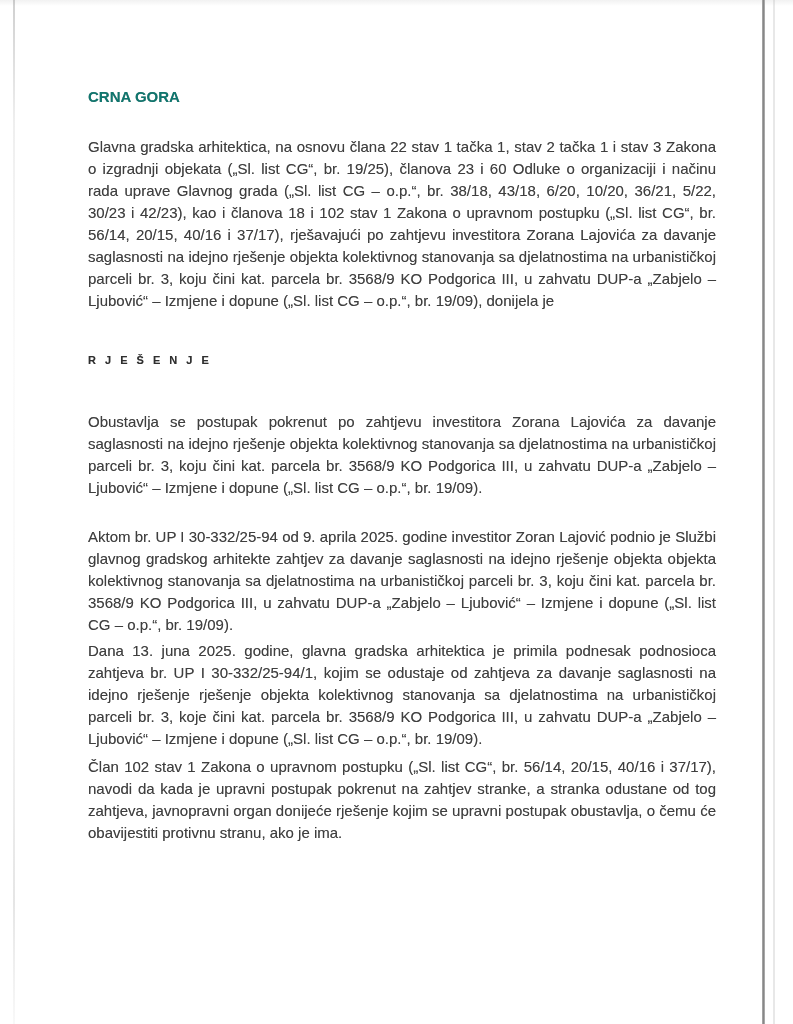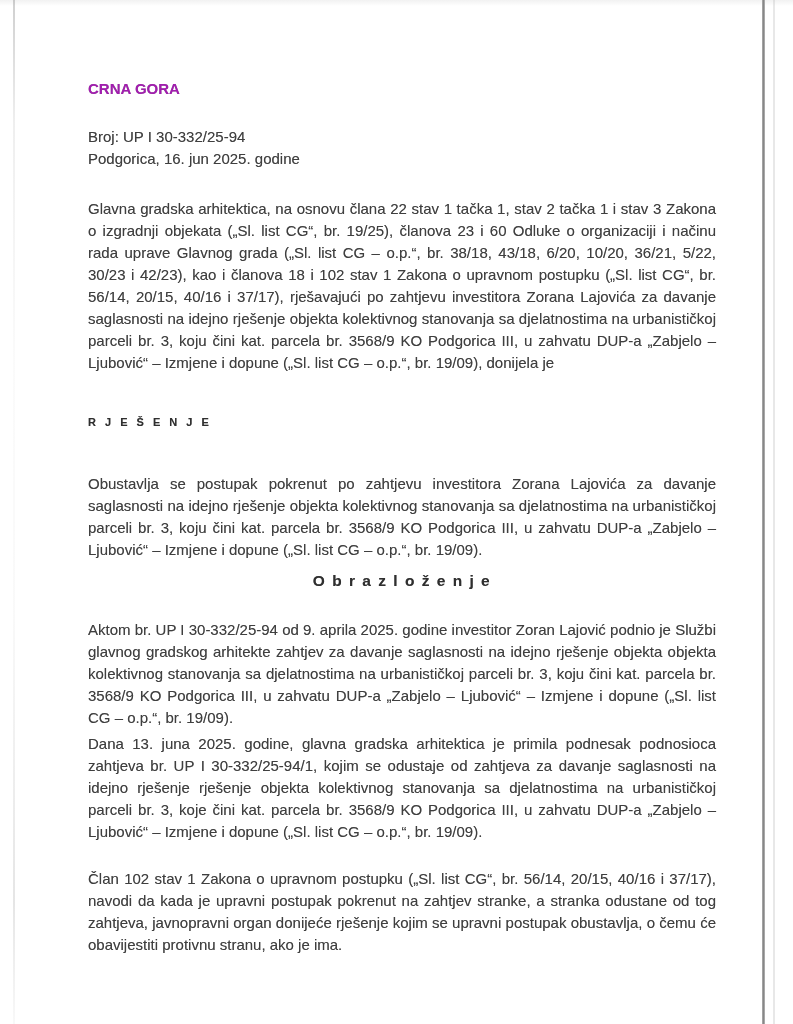--- a/index.html
+++ b/index.html
@@ -40,21 +40,22 @@
     background: linear-gradient(to bottom, rgba(200,200,200,0.25), rgba(255,255,255,0));
   }
   
   .content {
     position: absolute;
     left: 88px; top: 78px; width: 628px;
     font-size: 15px; line-height: 22px;
   }
   .letterhead div {
     font-weight: bold;
-    color: #a21caf;
+    color: #0f766e;
+    margin-top: 8px;
   }
   .refblock { margin-top: 26px; }
   .para {
     margin: 0;
     text-align: justify;
     color: #3f3f3f;
   }
   .intro-para   { margin-top: 28px; }
   .decision-heading {
     margin: 37px 0 0 0;
@@ -67,49 +68,44 @@
   .explanation-heading {
     margin: 9px 0 0 0;
     text-align: center;
     font-size: 15.5px;
     font-weight: bold;
     letter-spacing: 1.5px;
     color: #2f2f2f;
   }
   .expl-para-0 { margin-top: 27px; }
   .expl-para-1 { margin-top: 4px; }
-  .expl-para-2 { margin-top: 25px; }
+  .expl-para-2 { margin-top: 6px; }
 </style>
 </head>
 <body>
 
 <div class="page">
 
   <div class="edge-top"></div>
   <div class="edge-left"></div>
   <div class="edge-right-dark"></div>
   <div class="edge-right-faint"></div>
 
   <div class="content">
 
     <div class="letterhead">
       <div>CRNA GORA</div>
     </div>
 
-    <div class="refblock">
-      <div>Broj: UP I 30-332/25-94</div>
-      <div>Podgorica, 16. jun 2025. godine</div>
-    </div>
 
     <p class="para intro-para">Glavna gradska arhitektica, na osnovu člana 22 stav 1 tačka 1, stav 2 tačka 1 i stav 3 Zakona o izgradnji objekata („Sl. list CG“, br. 19/25), članova 23 i 60 Odluke o organizaciji i načinu rada uprave Glavnog grada („Sl. list CG – o.p.“, br. 38/18, 43/18, 6/20, 10/20, 36/21, 5/22, 30/23 i 42/23), kao i članova 18 i 102 stav 1 Zakona o upravnom postupku („Sl. list CG“, br. 56/14, 20/15, 40/16 i 37/17), rješavajući po zahtjevu investitora Zorana Lajovića za davanje saglasnosti na idejno rješenje objekta kolektivnog stanovanja sa djelatnostima na urbanističkoj parceli br. 3, koju čini kat. parcela br. 3568/9 KO Podgorica III, u zahvatu DUP-a „Zabjelo – Ljubović“ – Izmjene i dopune („Sl. list CG – o.p.“, br. 19/09), donijela je</p>
 
     <h2 class="decision-heading">R J E Š E N J E</h2>
 
     <p class="para decision-para">Obustavlja se postupak pokrenut po zahtjevu investitora Zorana Lajovića za davanje saglasnosti na idejno rješenje objekta kolektivnog stanovanja sa djelatnostima na urbanističkoj parceli br. 3, koju čini kat. parcela br. 3568/9 KO Podgorica III, u zahvatu DUP-a „Zabjelo – Ljubović“ – Izmjene i dopune („Sl. list CG – o.p.“, br. 19/09).</p>
 
-    <h3 class="explanation-heading">O b r a z l o ž e n j e</h3>
 
     <p class="para expl-para-0">Aktom br. UP I 30-332/25-94 od 9. aprila 2025. godine investitor Zoran Lajović podnio je Službi glavnog gradskog arhitekte zahtjev za davanje saglasnosti na idejno rješenje objekta objekta kolektivnog stanovanja sa djelatnostima na urbanističkoj parceli br. 3, koju čini kat. parcela br. 3568/9 KO Podgorica III, u zahvatu DUP-a „Zabjelo – Ljubović“ – Izmjene i dopune („Sl. list CG – o.p.“, br. 19/09).</p>
     <p class="para expl-para-1">Dana 13. juna 2025. godine, glavna gradska arhitektica je primila podnesak podnosioca zahtjeva br. UP I 30-332/25-94/1, kojim se odustaje od zahtjeva za davanje saglasnosti na idejno rješenje rješenje objekta kolektivnog stanovanja sa djelatnostima na urbanističkoj parceli br. 3, koje čini kat. parcela br. 3568/9 KO Podgorica III, u zahvatu DUP-a „Zabjelo – Ljubović“ – Izmjene i dopune („Sl. list CG – o.p.“, br. 19/09).</p>
     <p class="para expl-para-2">Član 102 stav 1 Zakona o upravnom postupku („Sl. list CG“, br. 56/14, 20/15, 40/16 i 37/17), navodi da kada je upravni postupak pokrenut na zahtjev stranke, a stranka odustane od tog zahtjeva, javnopravni organ donijeće rješenje kojim se upravni postupak obustavlja, o čemu će obavijestiti protivnu stranu, ako je ima.</p>
 
   </div>
 </div>
 
 </body></html>

